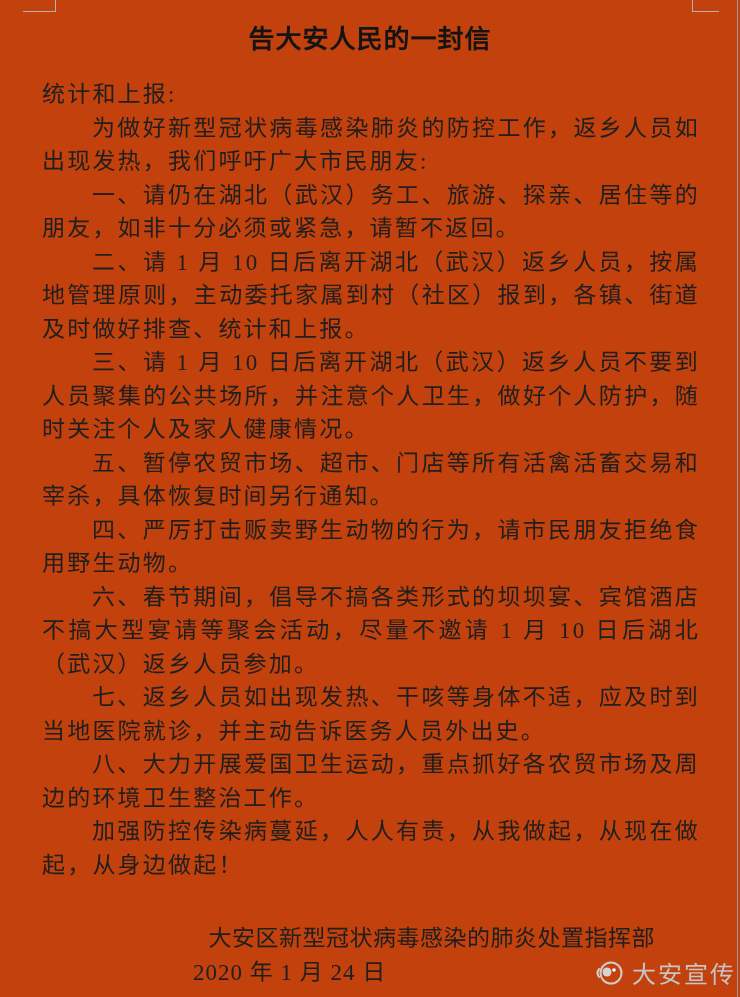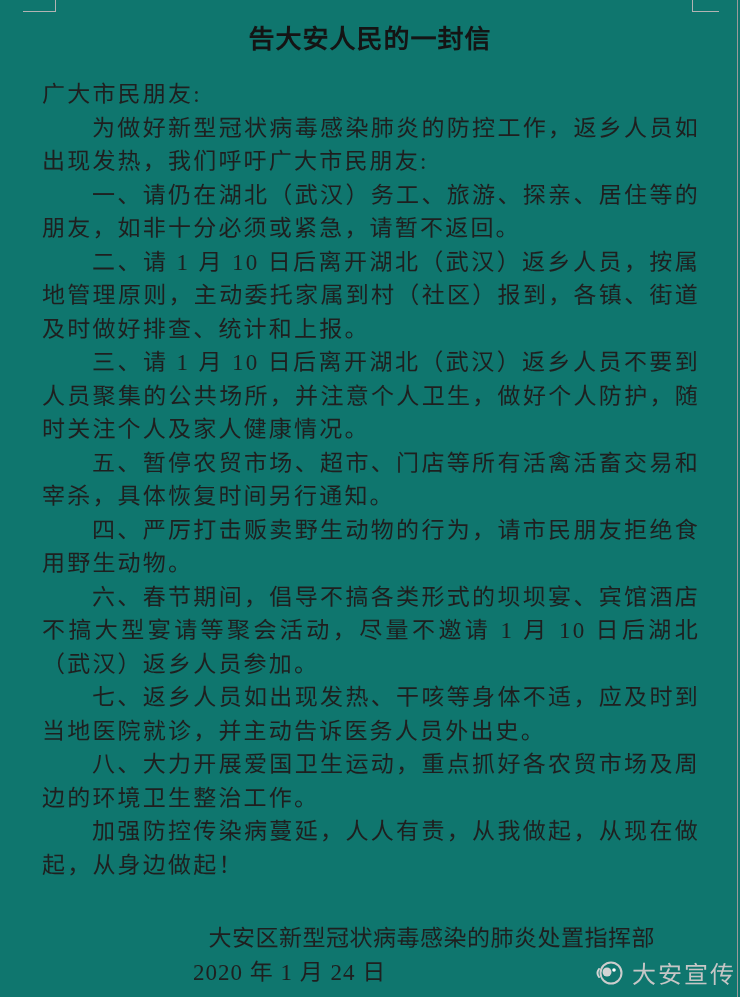--- a/index.html
+++ b/index.html
@@ -5,21 +5,21 @@
   html, body {
     margin: 0;
     padding: 0;
     background: #ffffff;
   }
   .page {
     position: relative;
     width: 740px;
     height: 997px;
     margin: 0 auto;
-    background: #0f766e;
+    background: #c2410c;
     overflow: hidden;
     font-family: "Liberation Serif", "DejaVu Serif", serif;
     color: #1f1f1f;
   }
   
   .edge-line {
     position: absolute;
     top: 0;
     right: 2px;
     width: 1px;
@@ -91,21 +91,21 @@
 
   <div class="crop tl-v"></div>
   <div class="crop tl-h"></div>
   <div class="crop tr-v"></div>
   <div class="crop tr-h"></div>
   <div class="edge-line"></div>
 
   <h1 class="page-title">告大安人民的一封信</h1>
 
   <div class="content">
-    <p class="salutation">广大市民朋友:</p>
+    <p class="salutation">统计和上报:</p>
     <p class="body-para">为做好新型冠状病毒感染肺炎的防控工作，返乡人员如出现发热，我们呼吁广大市民朋友:</p>
     <p class="body-para">一、请仍在湖北（武汉）务工、旅游、探亲、居住等的朋友，如非十分必须或紧急，请暂不返回。</p>
     <p class="body-para">二、请 1 月 10 日后离开湖北（武汉）返乡人员，按属地管理原则，主动委托家属到村（社区）报到，各镇、街道及时做好排查、统计和上报。</p>
     <p class="body-para">三、请 1 月 10 日后离开湖北（武汉）返乡人员不要到人员聚集的公共场所，并注意个人卫生，做好个人防护，随时关注个人及家人健康情况。</p>
     <p class="body-para">五、暂停农贸市场、超市、门店等所有活禽活畜交易和宰杀，具体恢复时间另行通知。</p>
     <p class="body-para">四、严厉打击贩卖野生动物的行为，请市民朋友拒绝食用野生动物。</p>
     <p class="body-para">六、春节期间，倡导不搞各类形式的坝坝宴、宾馆酒店不搞大型宴请等聚会活动，尽量不邀请 1 月 10 日后湖北（武汉）返乡人员参加。</p>
     <p class="body-para">七、返乡人员如出现发热、干咳等身体不适，应及时到当地医院就诊，并主动告诉医务人员外出史。</p>
     <p class="body-para">八、大力开展爱国卫生运动，重点抓好各农贸市场及周边的环境卫生整治工作。</p>
     <p class="body-para">加强防控传染病蔓延，人人有责，从我做起，从现在做起，从身边做起！</p>

